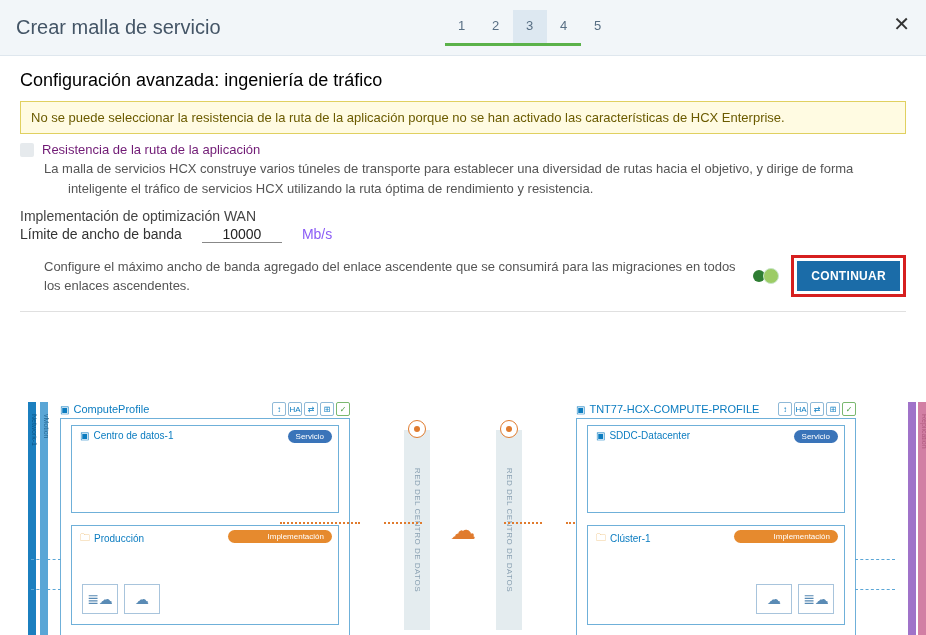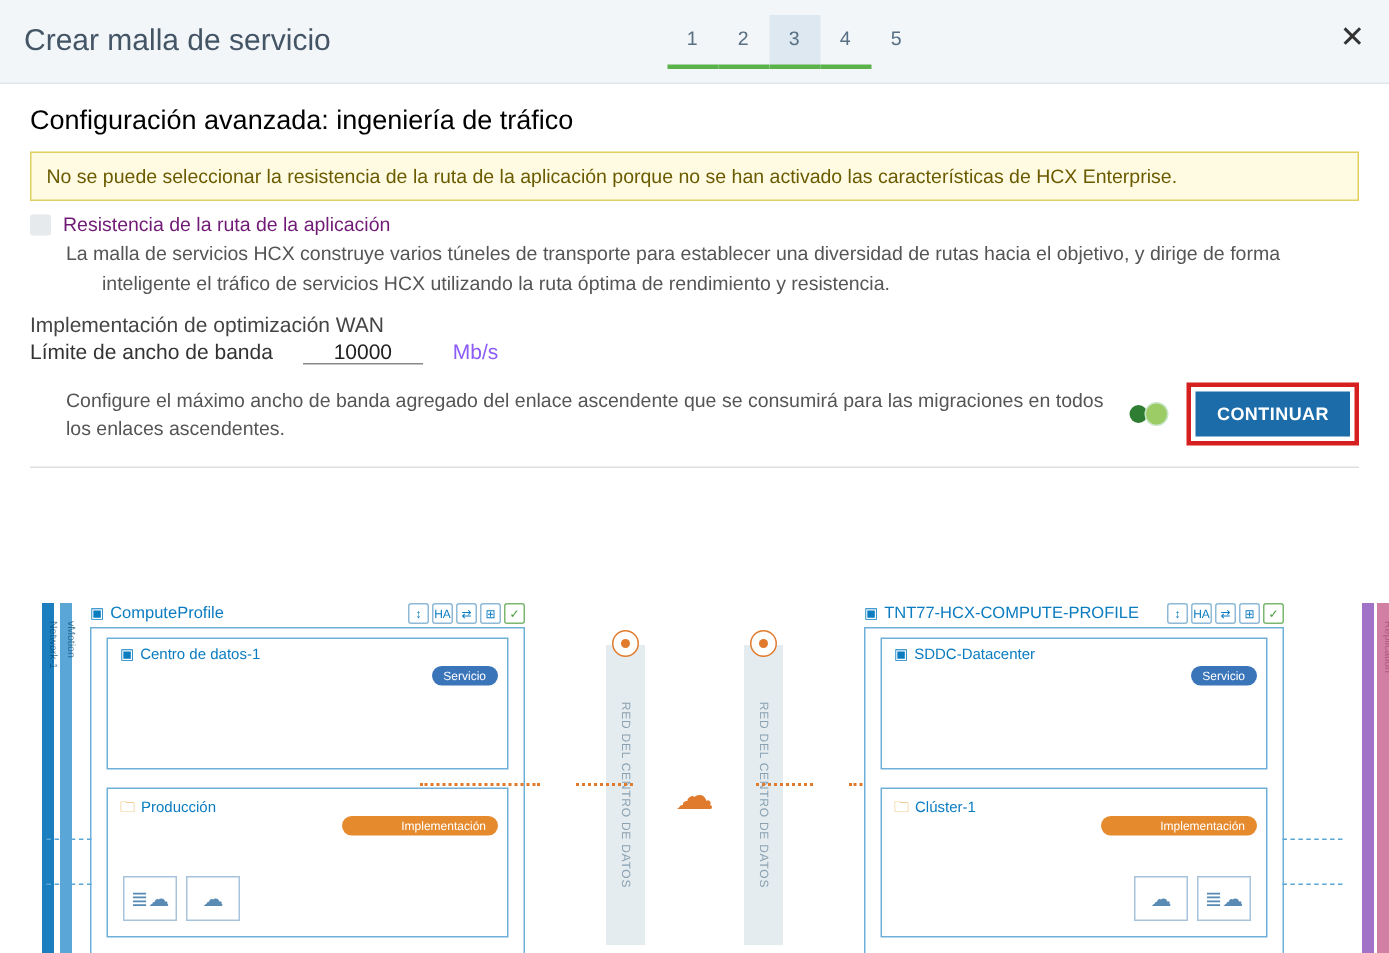--- a/index.html
+++ b/index.html
@@ -37,21 +37,21 @@
   .site-title-row { display:flex; align-items:center; justify-content:space-between; margin:0 0 2px 40px; }
   .site-title { color:#0b7cc0; font-size:11px; display:flex; align-items:center; gap:4px;}
   .site-icons { display:flex; gap:2px; }
   .site-icons .mini-icn { width:14px; height:14px; border:1px solid #8fb9d7; border-radius:2px; display:flex; align-items:center; justify-content:center; font-size:8px; color:#0b7cc0;}
   .site-icons .mini-icn.green { border-color:#7ab86f; color:#4a9b3f; }
   .site-frame { border:1px solid #6fb0d9; height:240px; position:relative; margin-left:40px; background:#fff;}
   .inner-box { border:1px solid #6fb0d9; position:absolute; left:10px; right:10px; background:#fff;}
   .inner-box.top { top:6px; height:88px; }
   .inner-box.bot { top:106px; height:100px; }
   .box-label { position:absolute; top:4px; left:8px; font-size:10px; color:#0b7cc0; display:flex; align-items:center; gap:4px;}
-  .pill { position:absolute; top:18px; right:6px; background:#3a74b9; color:#fff; font-size:8px; padding:2px 8px; border-radius:8px;}
+  .pill { position:absolute; top:4px; right:6px; background:#3a74b9; color:#fff; font-size:8px; padding:2px 8px; border-radius:8px;}
   .pill.orange { background:#e68a2e;padding-left:40px; }
   .cloud-cell { width:36px; height:30px; border:1px solid #a8c4dc; display:flex; align-items:center; justify-content:center; color:#5a8bb5; font-size:14px;}
   .cells-row { position:absolute; bottom:10px; left:10px; display:flex; gap:6px;}
   .site.right .cells-row { left:auto; right:10px; }
   .vstrip { position:absolute; top:0; width:8px; height:240px; }
   .vstrip.blue1 { background:#1b7fbf; }
   .vstrip.blue2 { background:#5aa6d6; }
   .vstrip.purple { background:#a073c9; }
   .vstrip.pink { background:#d27fa4; }
   .vstrip-label { position:absolute; font-size:7px; transform: rotate(90deg); transform-origin: left top; white-space:nowrap; top:12px; left:10px; color:rgba(0,60,100,0.6);}

